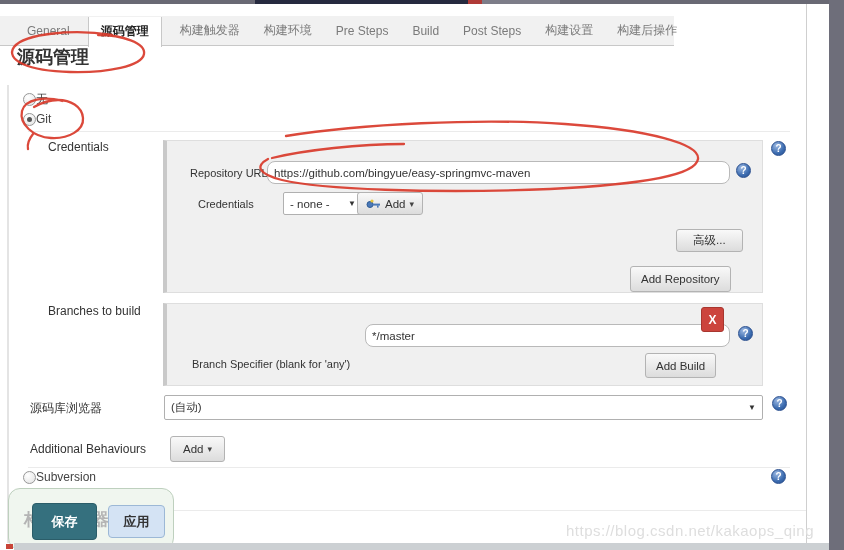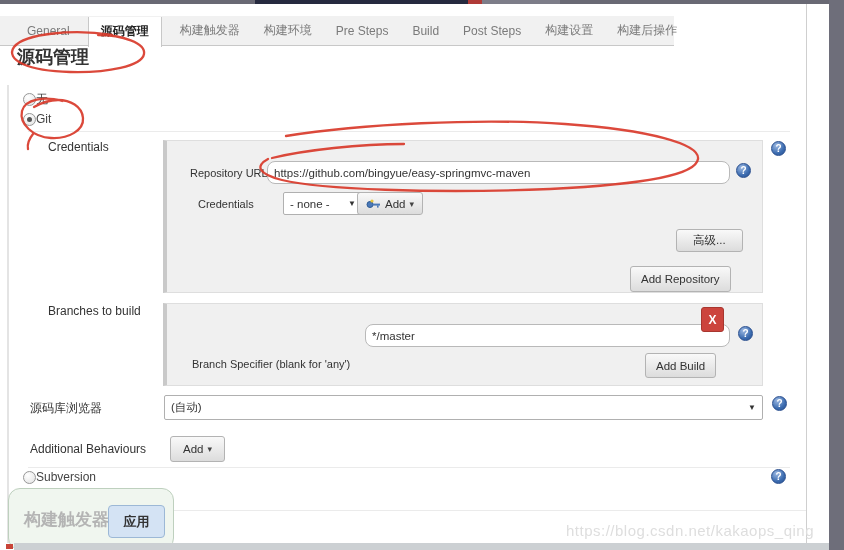--- a/index.html
+++ b/index.html
@@ -183,20 +183,21 @@
   <span class="help" style="left:772px;top:396px;">?</span>
 
   <div class="col-label" style="left:30px;top:442px;">Additional Behaviours</div>
   <div class="btn" style="left:170px;top:436px;height:26px;padding:0 12px;">
     <span>Add</span>
     <span class="caret">▾</span>
   </div>
 
   <div class="save-panel"></div>
   <div class="hidden-heading">构建触发器</div>
+  <div class="btn-save">保存</div>
   <div class="btn-apply">应用</div>
   <div class="bottom-strip"></div>
   <div class="bottom-red-dot"></div>
 
   <div class="watermark">https://blog.csdn.net/kakaops_qing</div>
 
   <svg class="annotations" viewBox="0 0 844 550">
     <g fill="none" stroke="#d93a2b" stroke-width="2.3" stroke-linecap="round" opacity="0.92">
       <path d="M 112 35 C 75 29 25 33 14 47 C 5 60 28 71 70 72 C 108 73 142 66 144 54 C 146 43 122 35 98 35"></path>
       <path d="M 62 101 C 45 96 25 99 22 111 C 19 124 33 137 51 138 C 69 139 84 130 83 118 C 82 106 70 100 58 100 C 50 100 41 103 34 107"></path>

